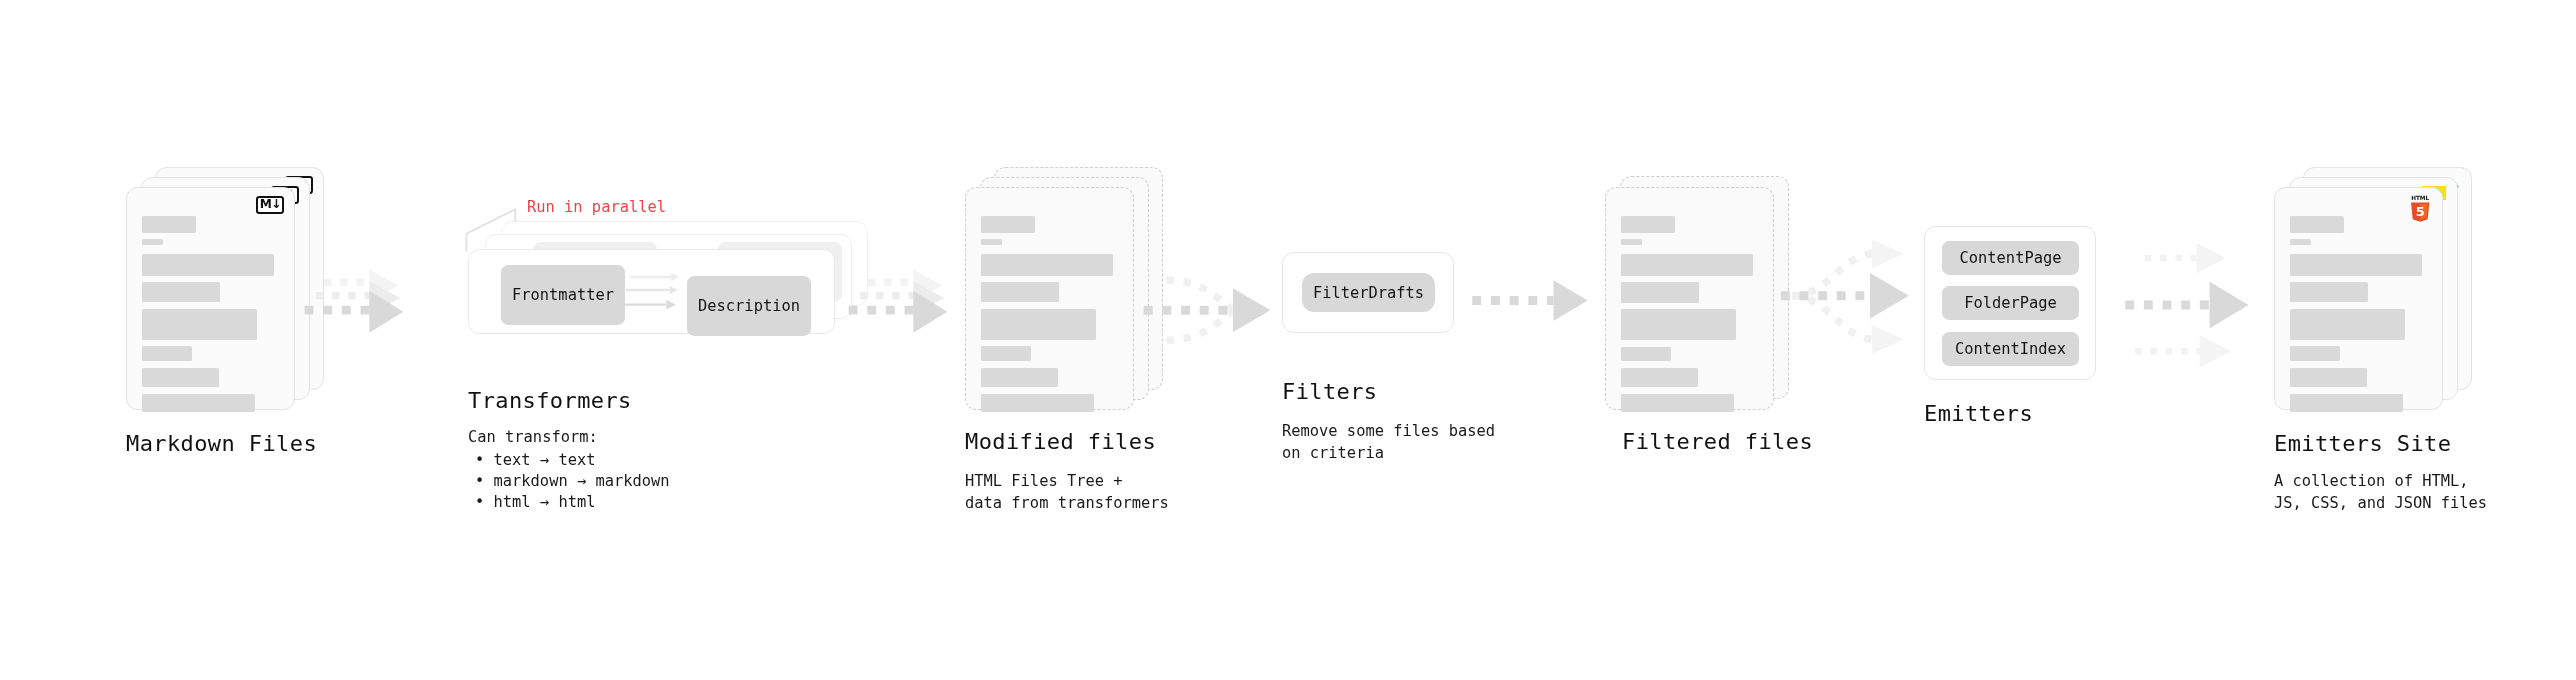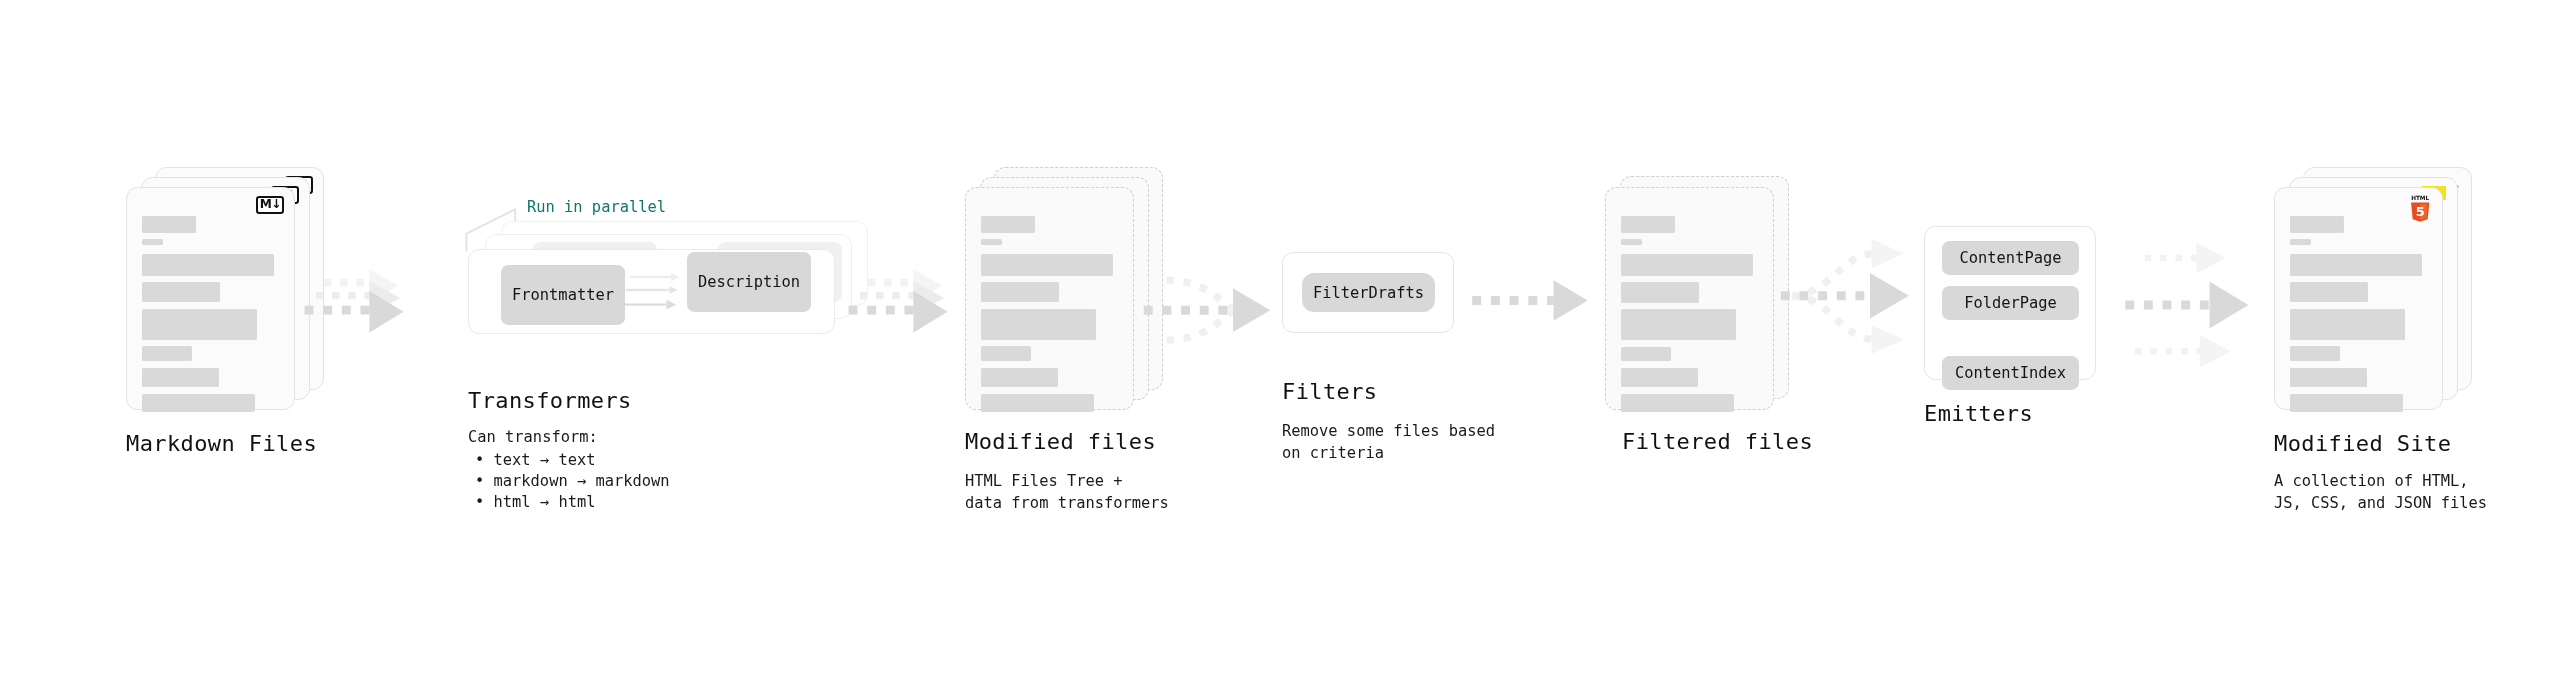--- a/index.html
+++ b/index.html
@@ -52,21 +52,21 @@
     position:absolute;background:#d8d8d8;border-radius:7.3px;
     display:flex;align-items:center;justify-content:center;
     font-size:15.4px;color:#141414;white-space:nowrap;
     font-family:"DejaVu Sans Mono","Liberation Mono",monospace;
   }
 
   
   .arrowsvg{position:absolute;overflow:visible;}
 
   .note{
-    position:absolute;font-size:15.4px;color:#0f766e;white-space:nowrap;
+    position:absolute;font-size:15.4px;color:#ef4444;white-space:nowrap;
     font-family:"DejaVu Sans Mono","Liberation Mono",monospace;
   }
 </style>
 </head>
 <body>
 
 <div id="stage">
 
   <div class="doc-stack abs" style="left:126px;top:167px;">
     <div class="doc" style="left:29px;top:0px;">
@@ -130,21 +130,21 @@
         <line x1="18" y1="22" x2="72" y2="22"></line>
       </g>
     <polygon points="72,17 82,22 72,27" fill="#e6e6e6"></polygon>
     <g stroke="#dcdcdc" stroke-width="3">
         <line x1="10" y1="40" x2="68" y2="40"></line>
       </g>
     <polygon points="68,34 80,40 68,46" fill="#dcdcdc"></polygon>
   </svg>
 
   <div class="chip" style="left:501px;top:265px;width:124px;height:60px;">Frontmatter</div>
-  <div class="chip" style="left:687px;top:252px;width:124px;height:60px;">Description</div>
+  <div class="chip" style="left:687px;top:276px;width:124px;height:60px;">Description</div>
 
   <div class="col-title abs" style="left:468px;top:388px;">Transformers</div>
   <div class="col-sub abs" style="left:468px;top:426px;">Can transform:</div>
   <div class="col-sub abs" style="left:475px;top:449px;">• text → text</div>
   <div class="col-sub abs" style="left:475px;top:470px;text-align:center;">• markdown → markdown</div>
   <div class="col-sub abs" style="left:475px;top:491px;">• html → html</div>
 
   <svg class="arrowsvg" style="left:845px;top:268px;" width="106" height="81" viewBox="0 0 130 100">
     <g stroke="#f2f2f2" stroke-width="9" stroke-dasharray="9 11">
         <line x1="28" y1="18" x2="96" y2="18"></line>
@@ -226,21 +226,21 @@
     <polygon points="118,112 158,130 118,148" fill="#f4f4f4"></polygon>
     <g stroke="#d9d9d9" stroke-width="11" stroke-dasharray="11 12">
         <line x1="6" y1="76" x2="116" y2="76"></line>
       </g>
     <polygon points="116,48 164,76 116,104" fill="#d9d9d9"></polygon>
   </svg>
 
   <div class="gbox" style="left:1924px;top:226px;width:172px;height:154px;"></div>
   <div class="chip" style="left:1942px;top:241px;width:137px;height:34px;text-align:right;">ContentPage</div>
   <div class="chip" style="left:1942px;top:286px;width:137px;height:34px;">FolderPage</div>
-  <div class="chip" style="left:1942px;top:332px;width:137px;height:34px;margin-top:24px;">ContentIndex</div>
+  <div class="chip" style="left:1942px;top:332px;width:137px;height:34px;">ContentIndex</div>
   <div class="col-title abs" style="left:1924px;top:401px;">Emitters</div>
 
   <svg class="arrowsvg" style="left:2109px;top:236px;" width="150" height="134" viewBox="0 0 185 165">
     <g stroke="#f2f2f2" stroke-width="8" stroke-dasharray="8 11">
         <line x1="44" y1="27" x2="108" y2="27"></line>
       </g>
     <polygon points="108,8 144,27 108,46" fill="#f4f4f4"></polygon>
     <g stroke="#d9d9d9" stroke-width="11" stroke-dasharray="11 12">
         <line x1="20" y1="85" x2="124" y2="85"></line>
       </g>
@@ -273,18 +273,18 @@
         <div class="ln" style="width:20.3px;height:5.7px;margin-bottom:9px;"></div>
         <div class="ln" style="width:132px;height:22px;"></div>
         <div class="ln" style="width:78px;height:20.3px;"></div>
         <div class="ln" style="width:115px;height:31px;"></div>
         <div class="ln" style="width:50px;height:14.6px;"></div>
         <div class="ln" style="width:77px;height:19.5px;"></div>
         <div class="ln" style="width:113px;height:18px;"></div>
       </div>
     </div>
   </div>
-  <div class="col-title abs" style="left:2274px;top:431px;">Modified Site</div>
+  <div class="col-title abs" style="left:2274px;top:431px;">Emitters Site</div>
   <div class="col-sub abs" style="left:2274px;top:470px;">A collection of HTML,
 JS, CSS, and JSON files</div>
 
 </div>
 
 
 </body></html>

